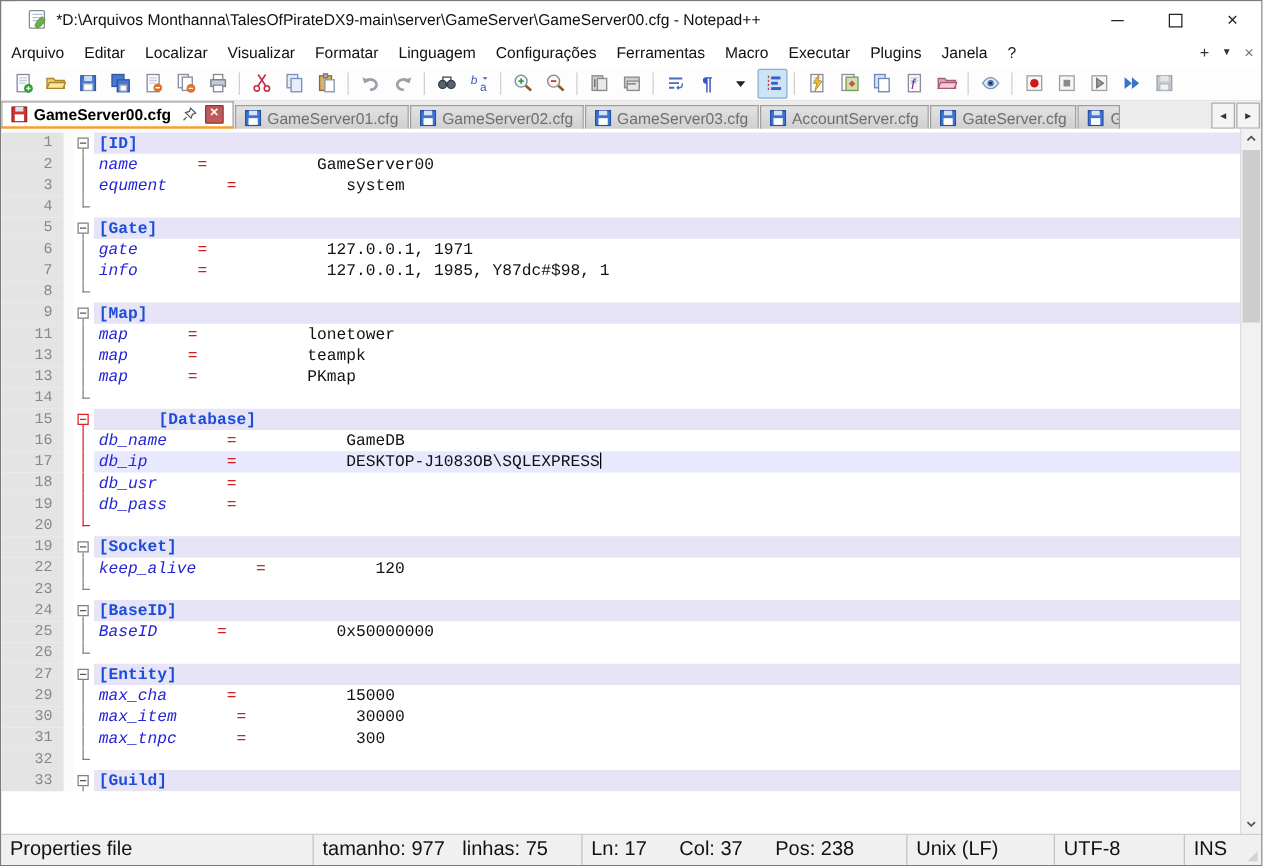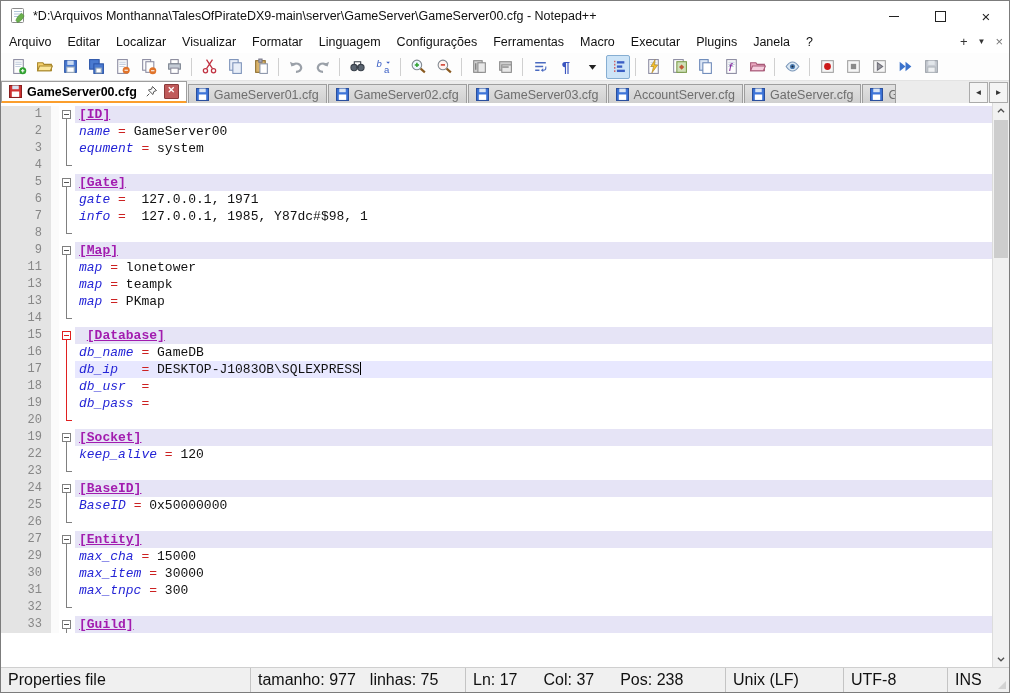--- a/index.html
+++ b/index.html
@@ -1,19 +1,19 @@
 <!DOCTYPE html>
 <html><head>
 <meta charset="utf-8">
 <style>
   html,body{margin:0;padding:0;background:#cfcfcf;font-family:"Liberation Sans",sans-serif;}
   .win{width:1008px;height:691px;border:1px solid #7c7c7c;background:#fff;position:relative;overflow:hidden;}
 
   
-  .titlebar{height:30px;display:flex;align-items:center;background:#fff;}
+  .titlebar{height:30px;display:flex;align-items:center;background:#fff;margin-left:12px;}
   .appicon{margin-left:8px;width:18px;height:18px;display:inline-flex;}
   .title{margin-left:6px;font-size:12.5px;color:#101010;white-space:nowrap;overflow:hidden;}
   .wbtns{margin-left:auto;display:flex;height:30px;}
   .wbtn{width:46px;height:30px;display:flex;align-items:center;justify-content:center;font-size:15px;color:#222;cursor:default;}
   .mini{display:inline-block;width:10px;height:1px;background:#222;}
   .maxi{display:inline-block;width:9px;height:9px;border:1px solid #222;}
 
   
   .menubar{height:22px;display:flex;align-items:center;background:#fff;font-size:12.5px;color:#111;}
   .menu-item{padding:0 8px;height:22px;line-height:22px;white-space:nowrap;}
@@ -43,24 +43,24 @@
   
   .editor{position:absolute;top:102px;left:0;right:0;bottom:25px;background:#fff;overflow:hidden;}
   .lines{position:absolute;left:0;top:0;right:17px;bottom:0;padding-top:3px;font-family:"Liberation Mono","DejaVu Sans Mono",monospace;font-size:13px;}
   .eline{display:flex;height:17px;line-height:17px;}
   .ln-num{width:50px;background:#e4e4e4;color:#878787;text-align:right;padding-right:9px;box-sizing:border-box;font-size:12px;flex:none;}
   .ln-bm{width:8px;background:#fbfbfb;flex:none;}
   .ln-fold{width:16px;position:relative;flex:none;background:#fff;}
   .ln-text{flex:1;white-space:pre;padding-left:4px;color:#111;}
   .eline.sec .ln-text{background:#e6e4f6;}
   .eline.cur .ln-text{background:#e8e8ff;}
-  .tk-sec{color:#a21caf;font-weight:bold;text-decoration:underline;}
+  .tk-sec{color:#1d4ed8;font-weight:bold;}
   .tk-key{color:#2424d6;font-style:italic;}
   .tk-op{color:#cc2222;}
-  .tk-val,.tk-df{color:#111;}
+  .tk-val,.tk-df{color:#111;margin-left:40px;}
   .fold-v{position:absolute;left:7px;top:0;bottom:0;width:1px;background:#808080;}
   .fold-v.half{bottom:auto;height:9px;}
   .fold-v.below{top:13px;}
   .fold-h{position:absolute;left:7px;top:8px;width:6px;height:1px;background:#808080;}
   .fold-box{position:absolute;left:3px;top:4px;width:9px;height:9px;border:1px solid #808080;background:#fff;box-sizing:border-box;}
   .fold-box::after{content:"";position:absolute;left:1px;right:1px;top:3px;height:1px;background:#555;}
   .red .fold-v,.red .fold-h{background:#e02020;}
   .red .fold-box{border-color:#e02020;}
   .red .fold-box::after{background:#e02020;}
   .caret{display:inline-block;width:1px;height:13px;background:#000;vertical-align:-2px;}

